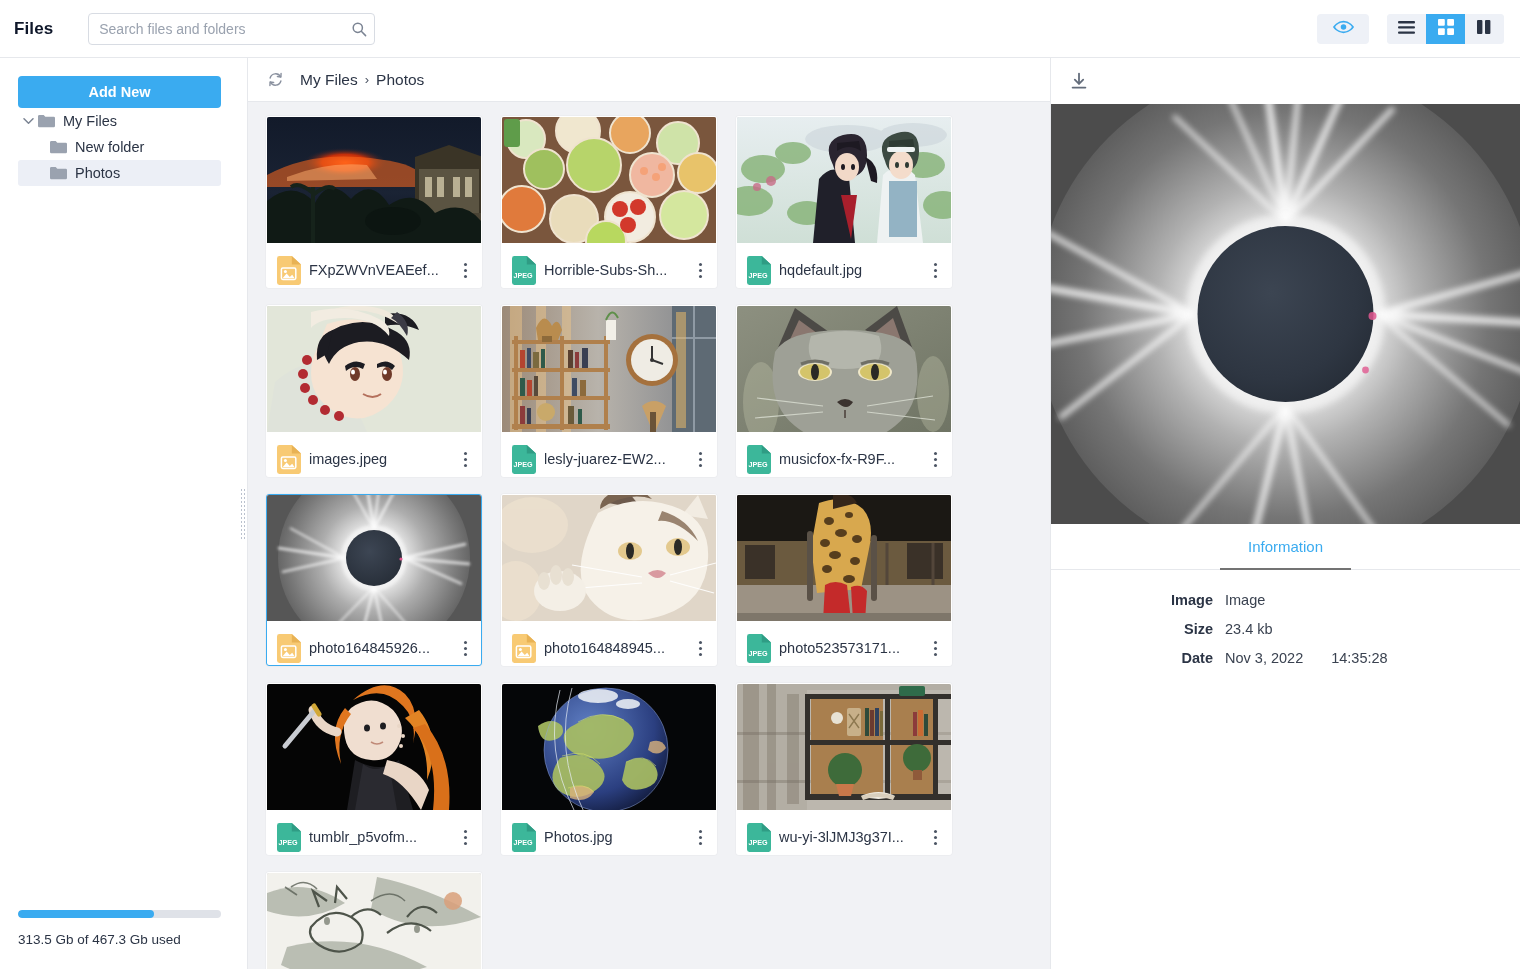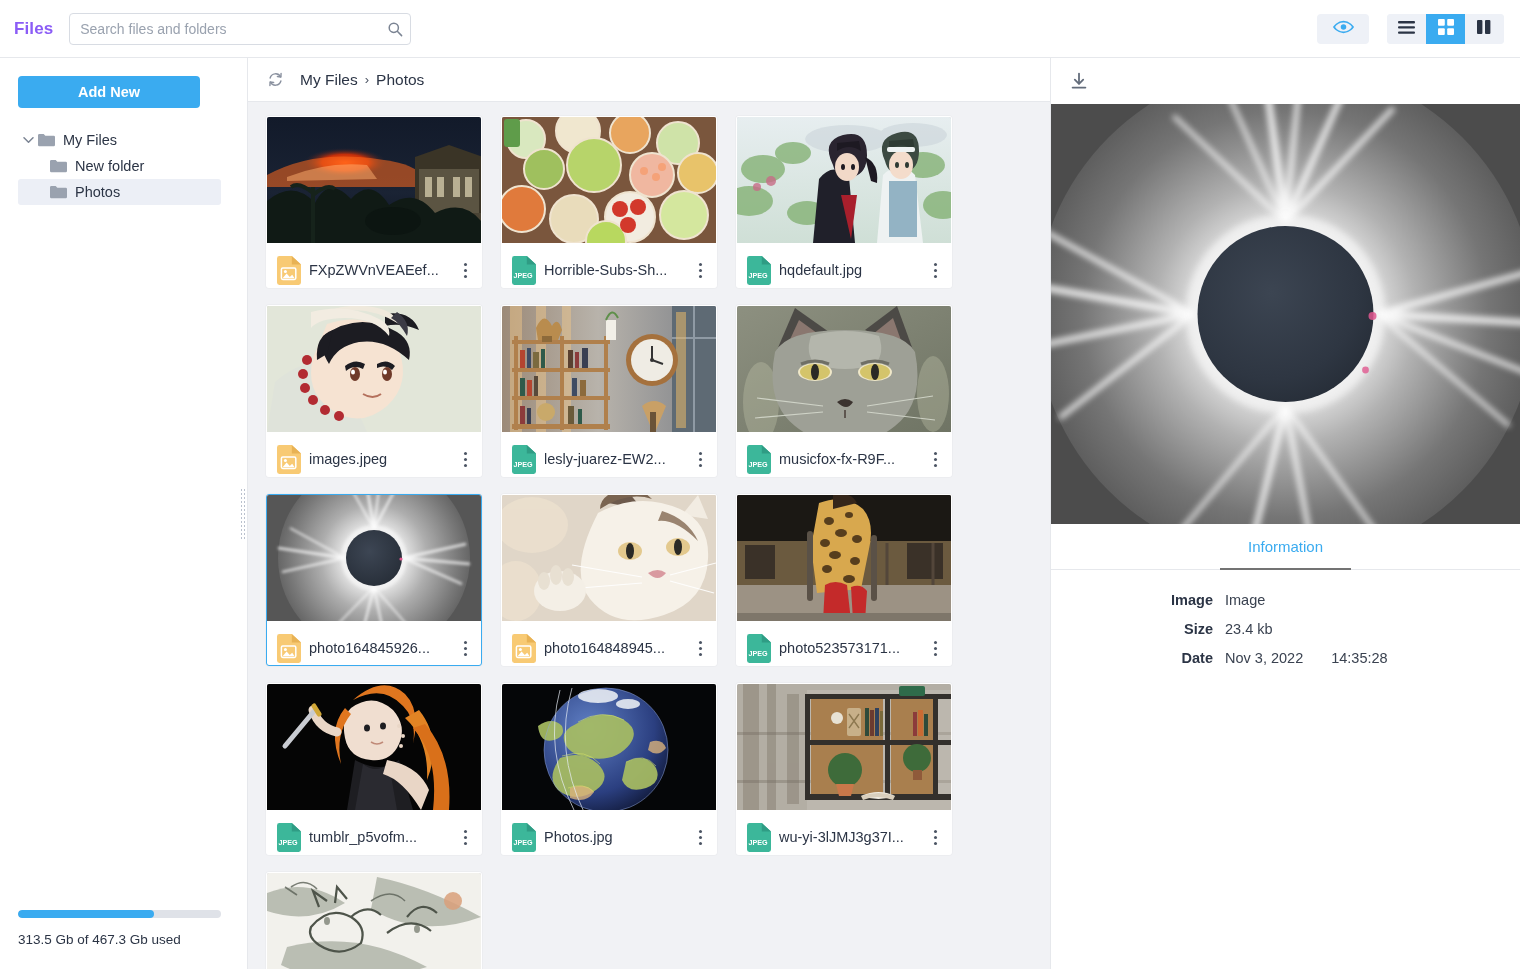--- a/index.html
+++ b/index.html
@@ -18,27 +18,27 @@
     display: flex;
     align-items: center;
     padding: 0 16px 0 14px;
     border-bottom: 1px solid #e6e8ec;
     background: #fff;
     position: relative;
   }
   .app-title {
     font-size: 17px;
     font-weight: 700;
-    color: #8b5cf6;
+    color: #0f172a;
     letter-spacing: .1px;
-    margin-right: 16px;
+    margin-right: 35px;
   }
   .search-wrap {
     position: relative;
-    width: 342px;
+    width: 287px;
   }
   .search-input {
     width: 100%;
     height: 32px;
     border: 1px solid #d8dce3;
     border-radius: 4px;
     padding: 0 32px 0 10px;
     font-size: 14px;
     font-family: "Liberation Sans", sans-serif;
     color: #2b3445;
@@ -91,31 +91,30 @@
   
   .sidebar {
     width: 239px;
     background: #fff;
     padding: 18px 18px 0 18px;
     position: relative;
     display: flex;
     flex-direction: column;
   }
   .add-new {
-    width: 182px;
+    width: 203px;
     height: 32px;
     background: #3aabf0;
     color: #fff;
     border: none;
     border-radius: 4px;
     font-size: 14.5px;
     font-weight: 700;
     font-family: "Liberation Sans", sans-serif;
     cursor: pointer;
-    margin-bottom: 19px;
   }
   .tree { font-size: 14px; }
   .tree-row {
     display: flex;
     align-items: center;
     height: 26px;
     border-radius: 3px;
     cursor: pointer;
     padding-left: 2px;
   }

